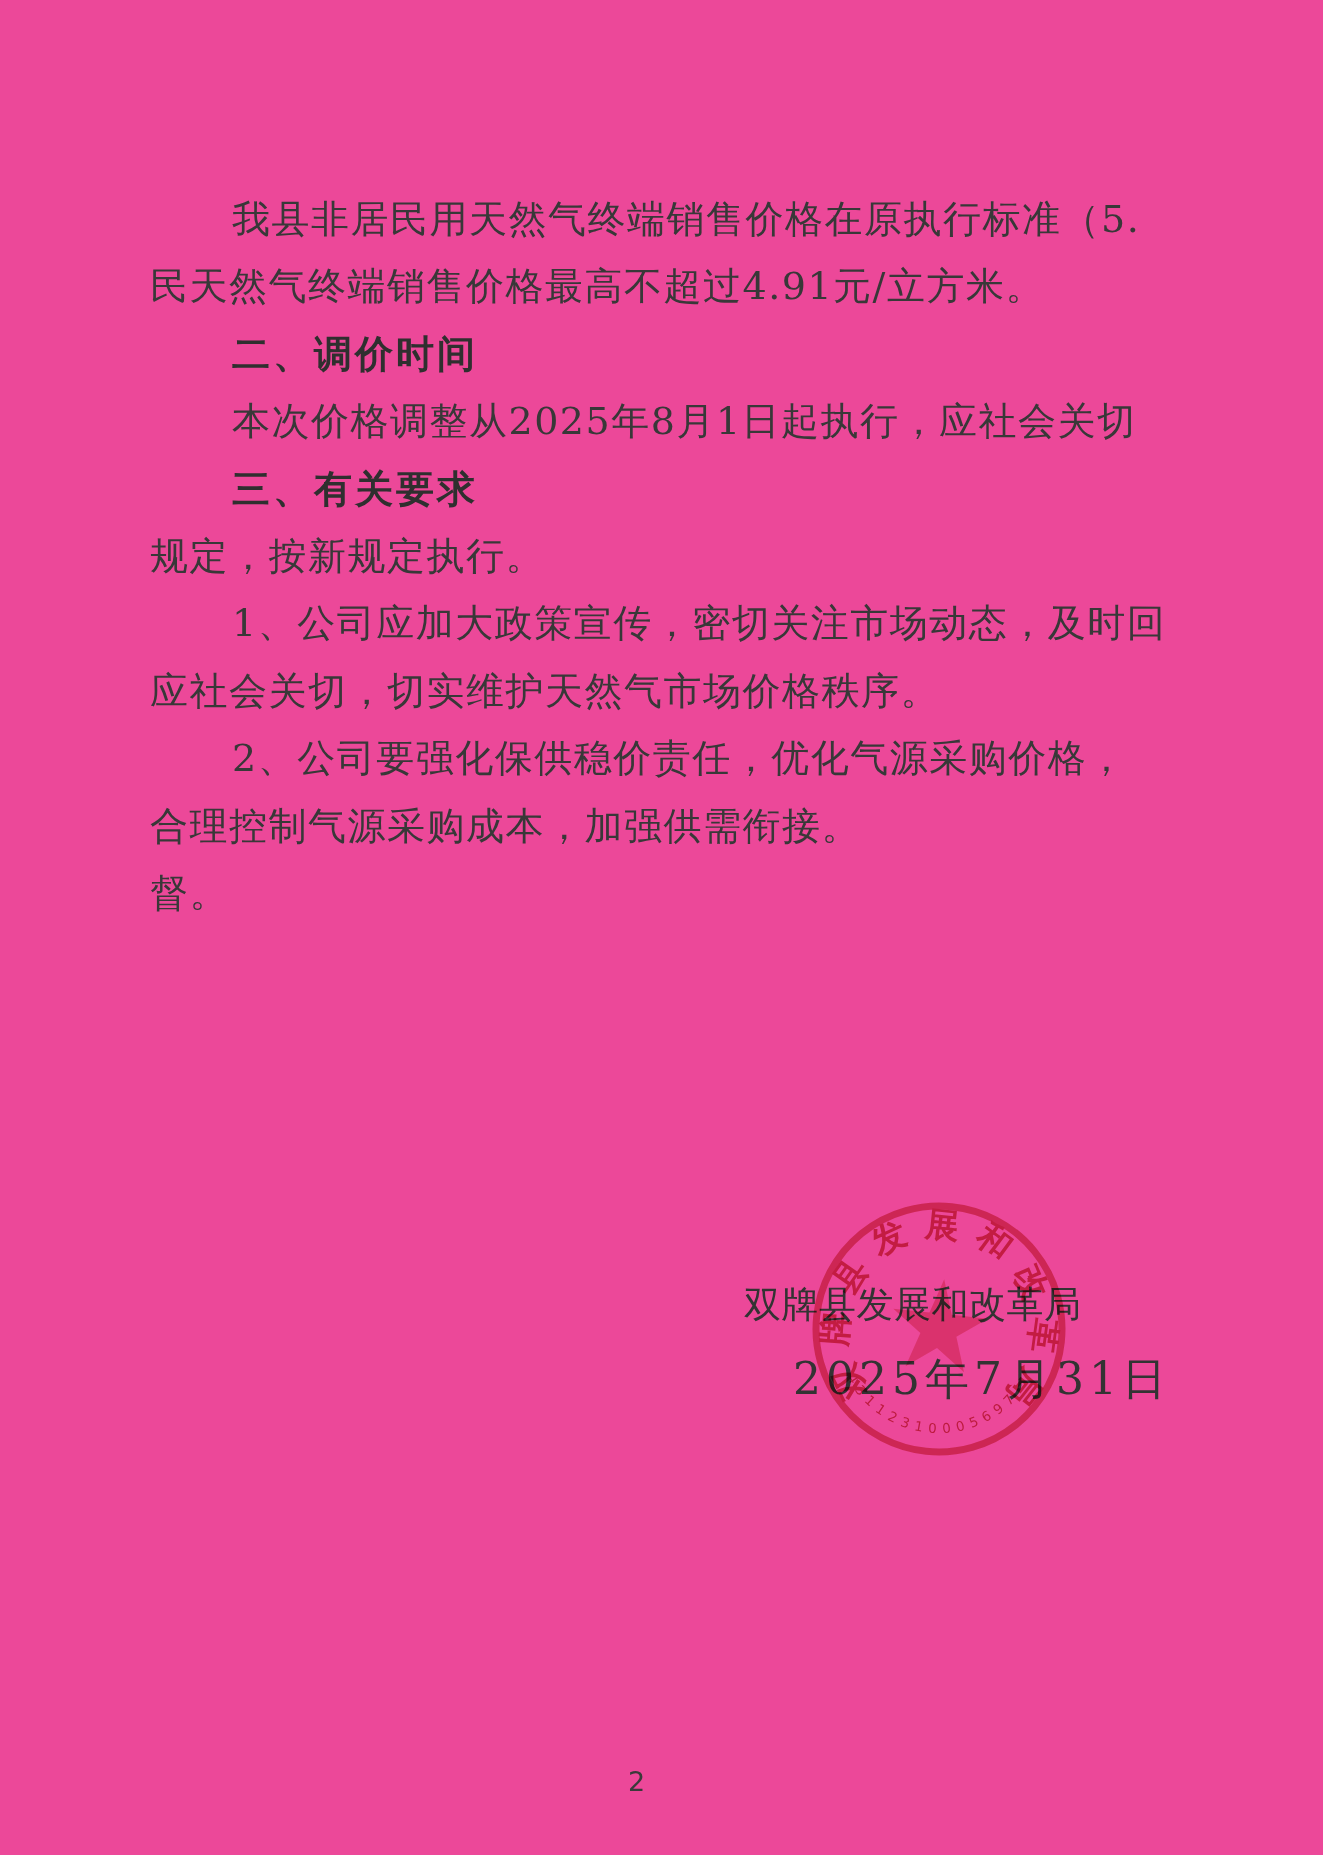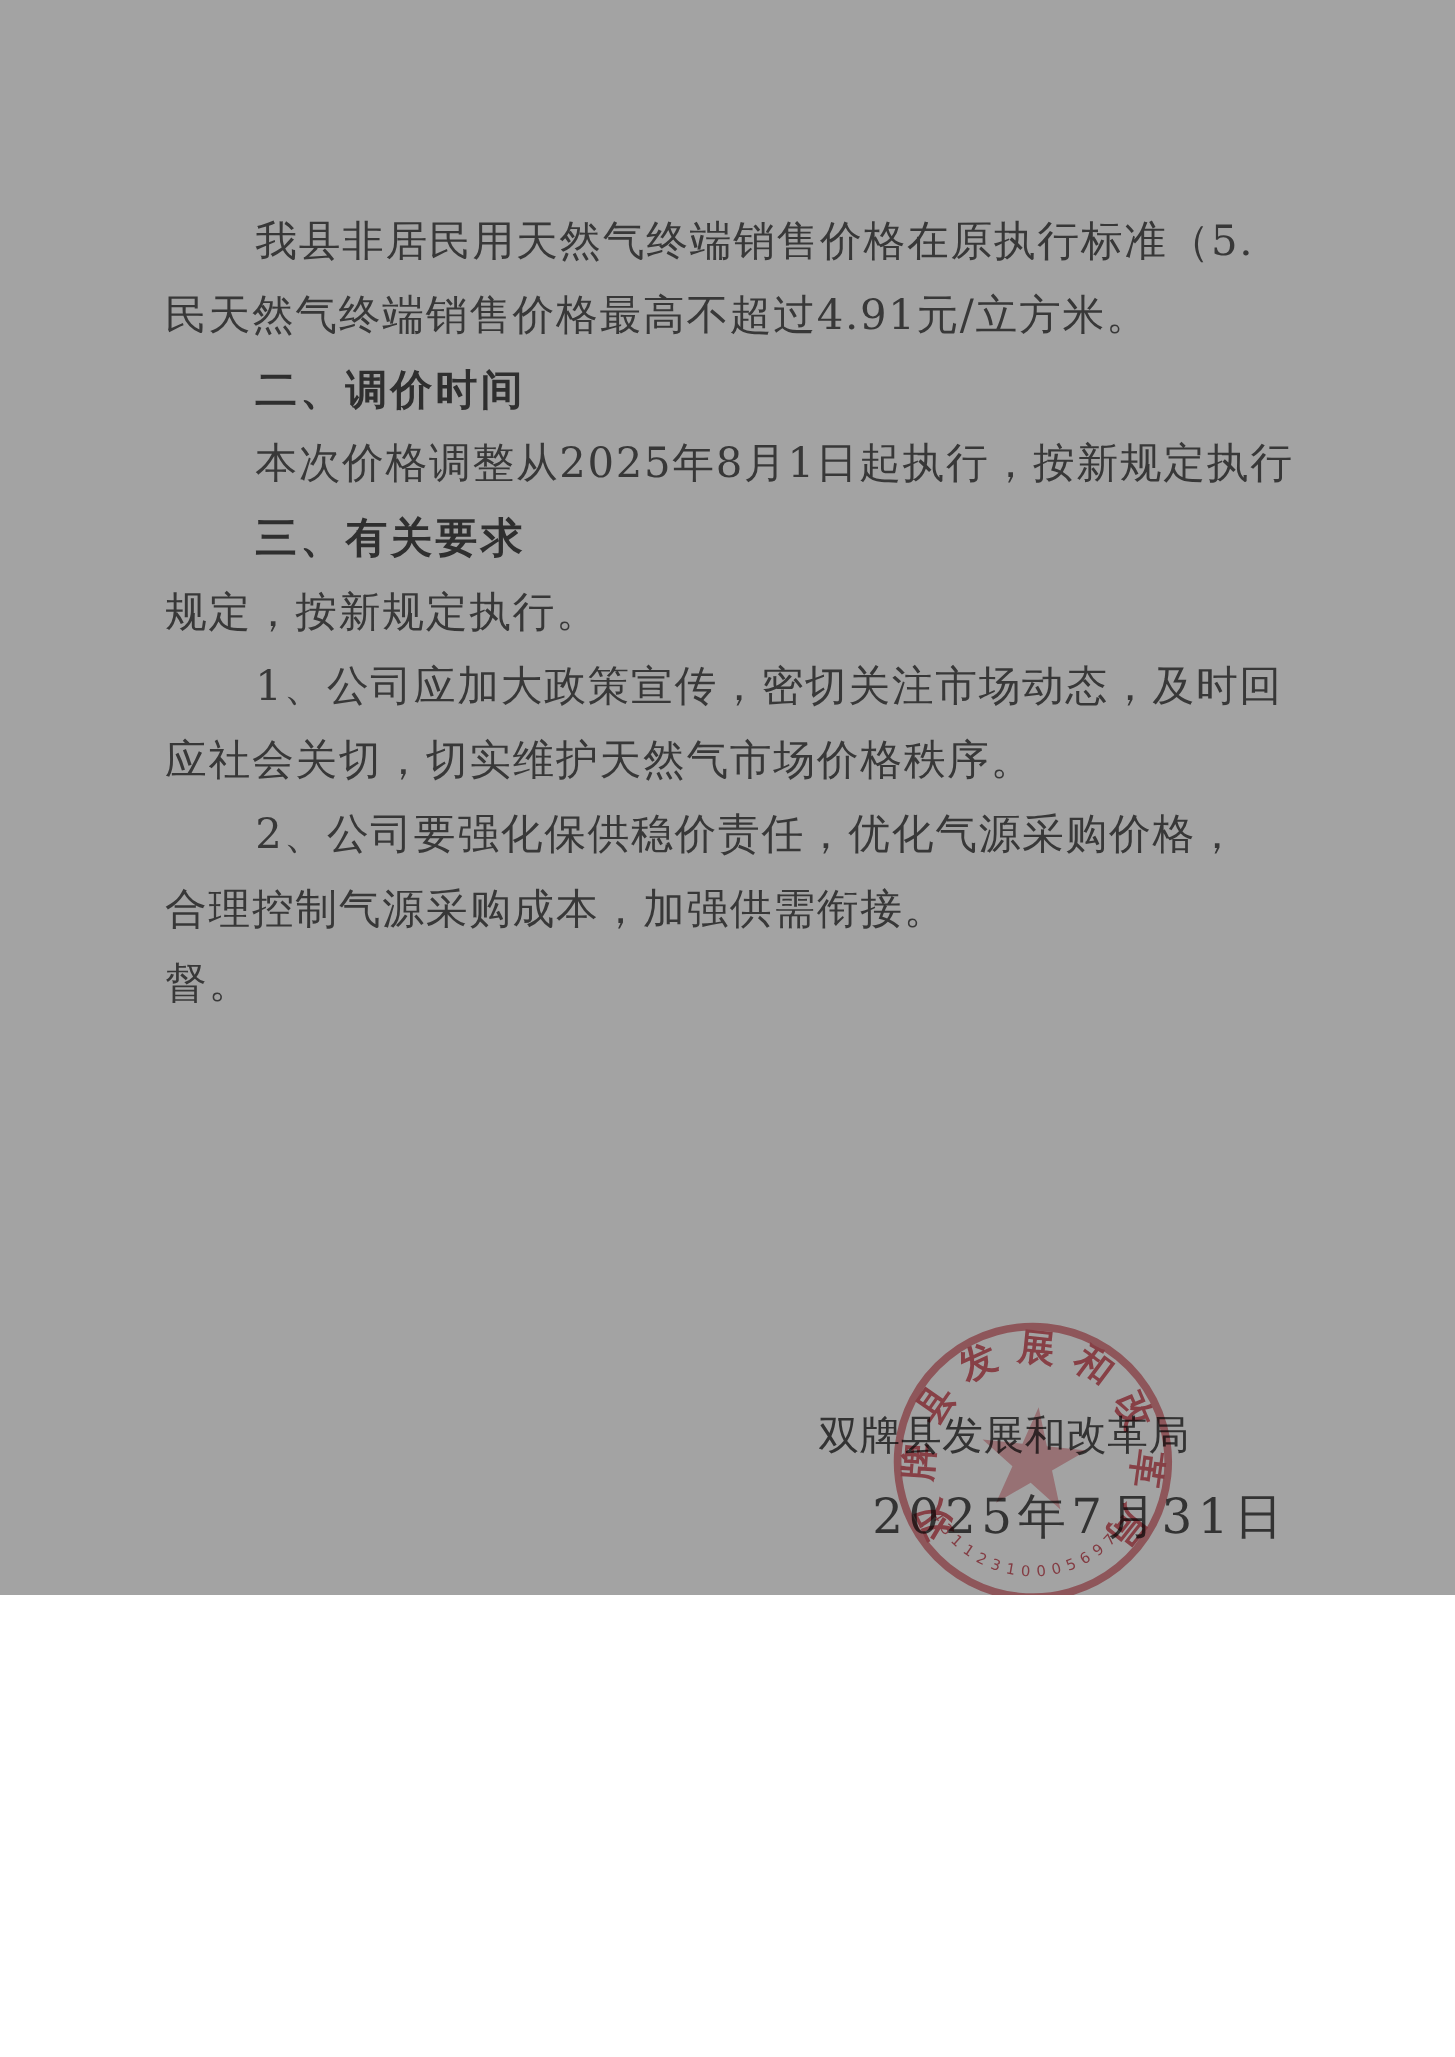--- a/index.html
+++ b/index.html
@@ -1,19 +1,19 @@
 <!DOCTYPE html>
 <html><head>
 <meta charset="utf-8">
 <style>
   html,body { margin:0; padding:0; }
   .page {
     position:relative;
-    width:1323px; height:1450px;
-    background:#a3a3a3;
+    width:1323px; height:1855px;
+    background:#ec4899;
     font-family:"DejaVu Serif","Liberation Serif",serif;
     color:#383838;
     overflow:hidden;
   }
   .doc-body {
     position:absolute;
     left:150px; top:186px; width:970px;
     font-size:38px;
     line-height:67.4px;
     letter-spacing:1.5px;
@@ -54,21 +54,21 @@
 </style>
 </head>
 <body>
 
 <div class="page">
 
   <div class="doc-body">
     <div class="line indent">我县非居民用天然气终端销售价格在原执行标准（5.</div>
     <div class="line">民天然气终端销售价格最高不超过4.91元/立方米。</div>
     <div class="line heading">二、调价时间</div>
-    <div class="line indent">本次价格调整从2025年8月1日起执行，按新规定执行</div>
+    <div class="line indent">本次价格调整从2025年8月1日起执行，应社会关切</div>
     <div class="line heading">三、有关要求</div>
     <div class="line">规定，按新规定执行。</div>
     <div class="line indent">1、公司应加大政策宣传，密切关注市场动态，及时回</div>
     <div class="line">应社会关切，切实维护天然气市场价格秩序。</div>
     <div class="line indent">2、公司要强化保供稳价责任，优化气源采购价格，</div>
     <div class="line">合理控制气源采购成本，加强供需衔接。</div>
     <div class="line">督。</div>
   </div>
 
   <div class="signature">双牌县发展和改革局</div>

